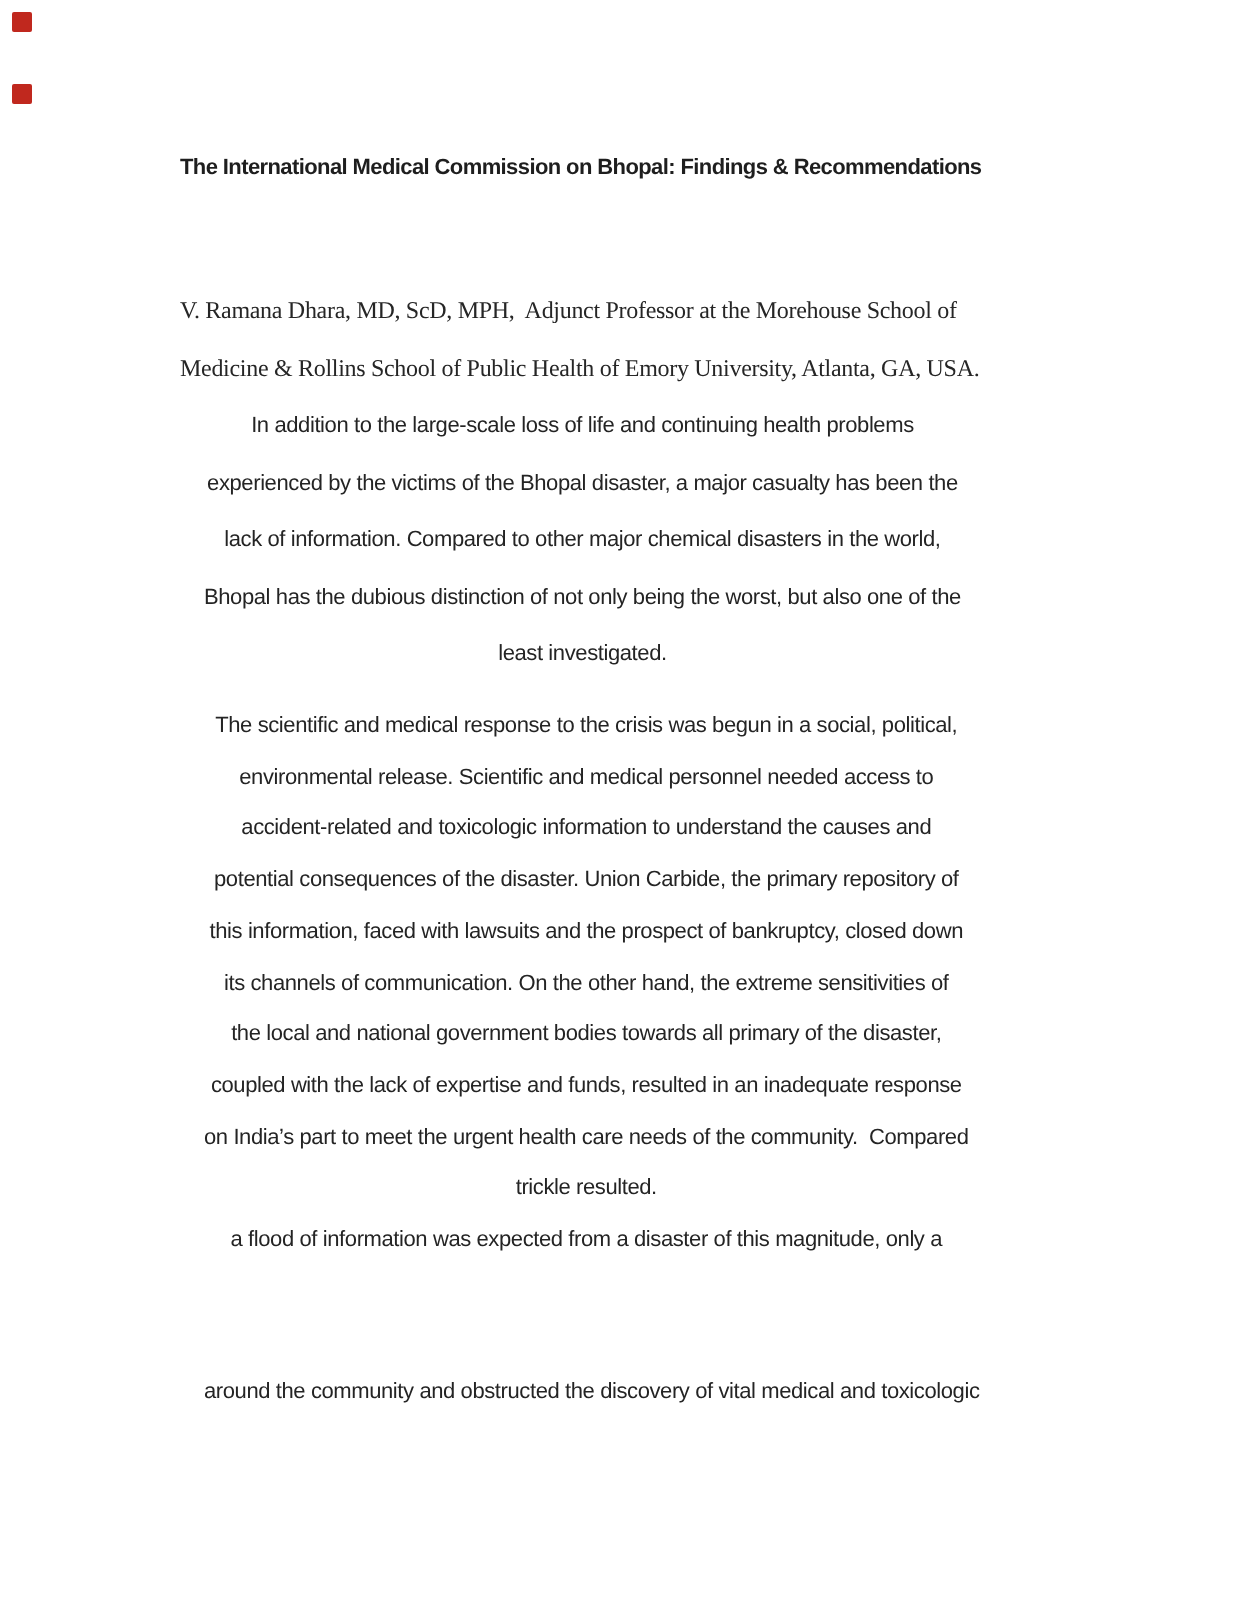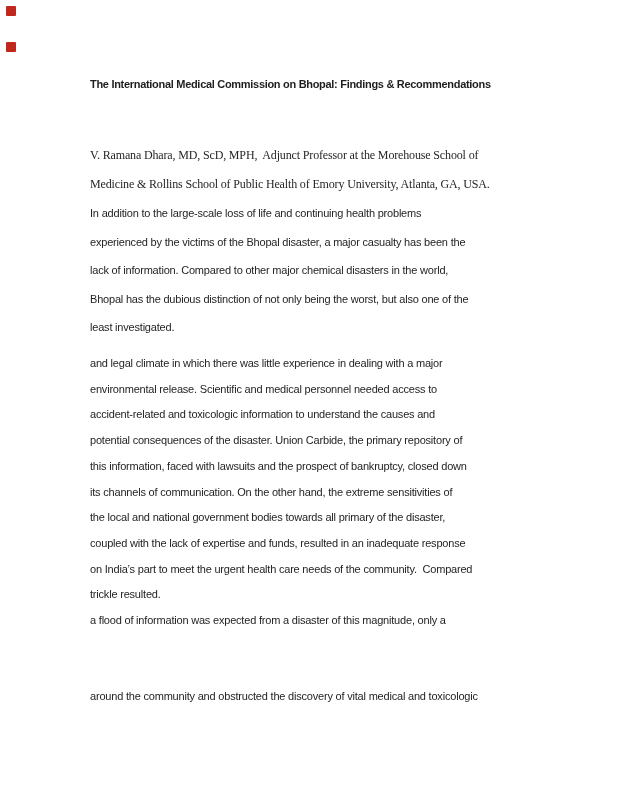--- a/index.html
+++ b/index.html
@@ -37,24 +37,25 @@
     top: 101px;
     font-family: "Liberation Serif", serif;
     font-size: 12px;
     line-height: 29px;
     letter-spacing: -0.15px;
     color: #262626;
     margin-top: 40px;
   }
   .para {
     position: absolute;
-    left: 90px;
+    left: 102px;
     font-size: 11px;
     letter-spacing: -0.2px;
     color: #242424;
+    text-align: center;
   }
   .para-1 { top: 199px; line-height: 28.5px; }
   .para-2 { top: 351px; line-height: 25.7px; }
   .para-3 { top: 682px; line-height: 28.3px; }
   .line { white-space: pre; }
 </style>
 </head>
 <body>
 
 <div class="page">
@@ -72,21 +73,21 @@
 
   <div class="para para-1">
       <div class="line">In addition to the large-scale loss of life and continuing health problems</div>
       <div class="line">experienced by the victims of the Bhopal disaster, a major casualty has been the</div>
       <div class="line">lack of information. Compared to other major chemical disasters in the world,</div>
       <div class="line">Bhopal has the dubious distinction of not only being the worst, but also one of the</div>
       <div class="line">least investigated.</div>
     </div>
 
   <div class="para para-2">
-      <div class="line">and legal climate in which there was little experience in dealing with a major</div>
+      <div class="line">The scientific and medical response to the crisis was begun in a social, political,</div>
       <div class="line">environmental release. Scientific and medical personnel needed access to</div>
       <div class="line">accident-related and toxicologic information to understand the causes and</div>
       <div class="line">potential consequences of the disaster. Union Carbide, the primary repository of</div>
       <div class="line">this information, faced with lawsuits and the prospect of bankruptcy, closed down</div>
       <div class="line">its channels of communication. On the other hand, the extreme sensitivities of</div>
       <div class="line">the local and national government bodies towards all primary of the disaster,</div>
       <div class="line">coupled with the lack of expertise and funds, resulted in an inadequate response</div>
       <div class="line">on India’s part to meet the urgent health care needs of the community.  Compared</div>
       <div class="line">trickle resulted.</div>
       <div class="line">a flood of information was expected from a disaster of this magnitude, only a</div>

